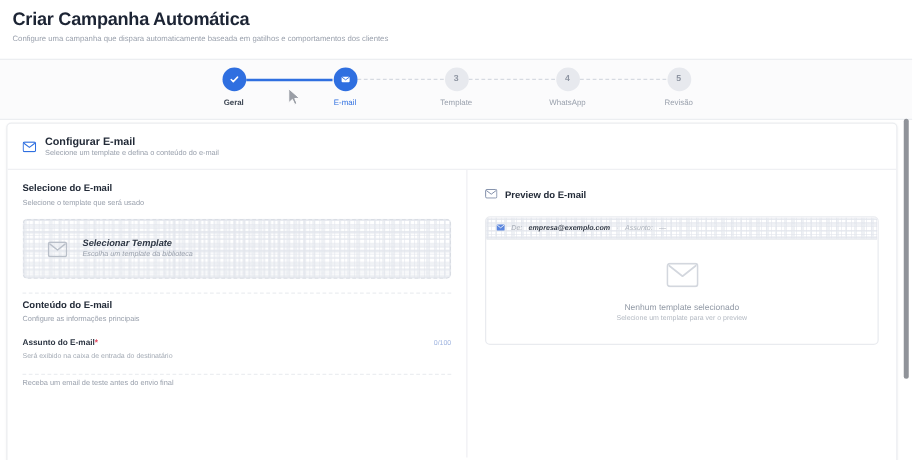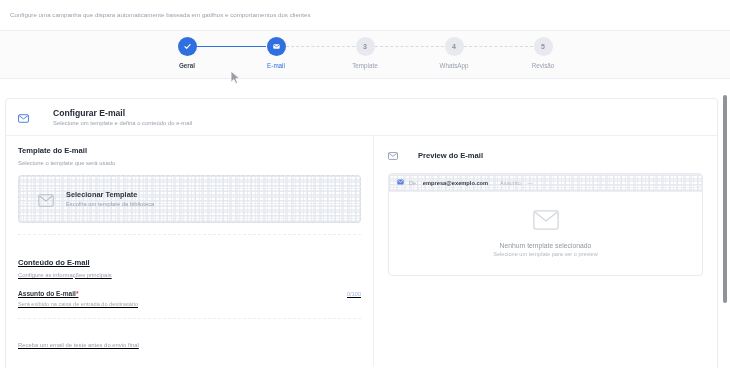--- a/index.html
+++ b/index.html
@@ -110,21 +110,21 @@
     bottom: -40px;
     background: #ffffff;
     border: 1px solid #ebedf0;
     border-radius: 4px;
     box-shadow: 0 1px 2px rgba(20,30,50,0.04);
     overflow: hidden;
   }
   .card-head {
     display: flex;
     align-items: flex-start;
-    gap: 24px;
+    gap: 7px;
     padding: 9px 12px 8px 12px;
     border-bottom: 1px solid #eff0f3;
   }
   .card-head .ico { margin-top: 1px; }
   .card-head h2 {
     margin: 0;
     font-size: 8.6px;
     font-weight: bold;
     color: #232b38;
     line-height: 1.2;
@@ -171,20 +171,21 @@
   }
 
   
   .noise {
     background-color: #ffffff;
     background-image:
       repeating-linear-gradient(0deg,  rgba(226,229,236,0.62) 0 1px, transparent 1px 3px),
       repeating-linear-gradient(90deg, rgba(226,229,236,0.62) 0 1px, transparent 1px 4px),
       repeating-linear-gradient(90deg, rgba(233,236,241,0.75) 0 2px, transparent 2px 7px),
       repeating-linear-gradient(0deg,  rgba(233,236,241,0.70) 0 2px, transparent 2px 5px);
+    font-style: italic;
   }
 
   .template-box {
     margin-top: 8px;
     height: 48px;
     border: 1.2px dashed #d9dde4;
     border-radius: 4px;
     display: flex;
     align-items: center;
     padding-left: 19px;
@@ -241,27 +242,27 @@
     border: 1px solid #e4e5e9;
     border-radius: 3px;
     display: flex;
     align-items: center;
     padding: 0 8px;
     font-size: 7.2px;
     color: #9ba1aa;
     width: 100%;
   }
 
-  .sec-gap { margin-top: 23px; text-decoration: underline; }
+  .sec-gap { margin-top: 4px; }
 
   
   .preview-head {
     display: flex;
     align-items: center;
-    gap: 20px;
+    gap: 6px;
   }
   .preview-head h3 {
     margin: 0;
     font-size: 7.6px;
     font-weight: bold;
     color: #232b38;
   }
   .preview-frame {
     margin-top: 9px;
     border: 1px solid #e9ebef;
@@ -321,20 +322,21 @@
     pointer-events: none;
     z-index: 50;
   }
 </style>
 </head>
 <body>
 
 <div class="page">
 
   <div class="page-header">
+    <h1 class="page-title">Criar Campanha Automática</h1>
     <p class="page-subtitle">Configure uma campanha que dispara automaticamente baseada em gatilhos e comportamentos dos clientes</p>
   </div>
 
   <div class="stepper-band">
     <div class="stepper">
 
       <div class="step done">
         <div class="connector solid"></div>
         <div class="step-dot">
           <span>
@@ -392,21 +394,21 @@
       <div>
         <h2>Configurar E-mail</h2>
         <p>Selecione um template e defina o conteúdo do e-mail</p>
       </div>
     </div>
 
     <div class="card-body">
 
       <div class="col-left">
 
-        <h3 class="sec-title">Template do E-mail</h3>
+        <h3 class="sec-title">Selecione do E-mail</h3>
         <p class="sec-sub">Selecione o template que será usado</p>
 
         <div class="template-box noise">
           <span class="tb-ico">
             <svg width="16" height="13" viewBox="0 0 16 13" fill="none">
               <rect x="0.8" y="0.8" width="14.4" height="11.4" rx="1.5" stroke="#b9bfc9" stroke-width="1.1"></rect>
               <path d="M2 2.3 L8 7 L14 2.3" stroke="#b9bfc9" stroke-width="1.1" stroke-linecap="round" stroke-linejoin="round" fill="none"></path>
             </svg>
           </span>
           <div>

